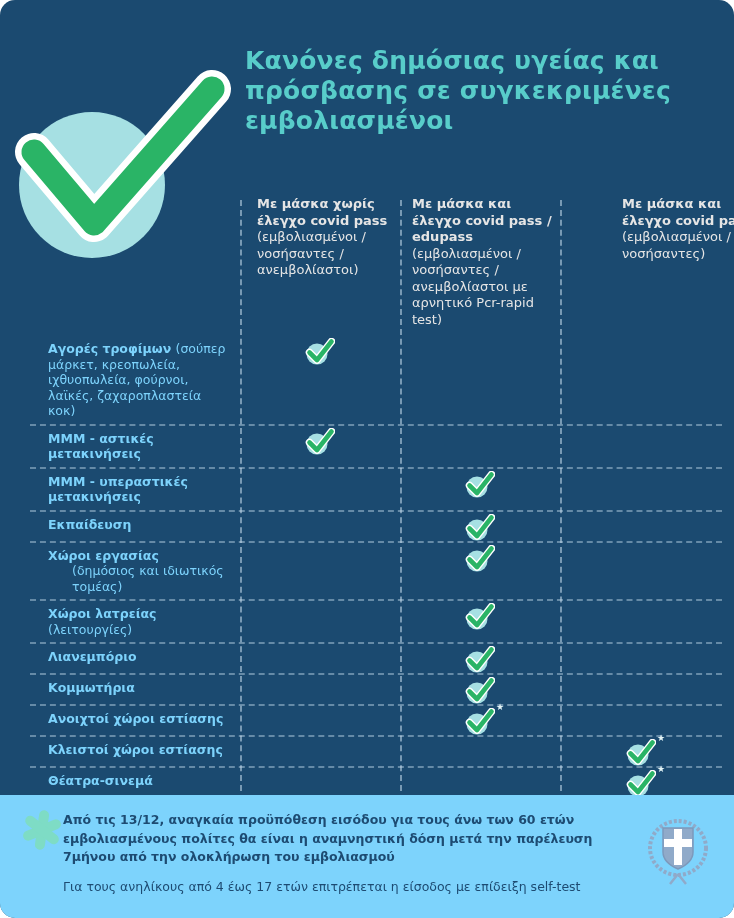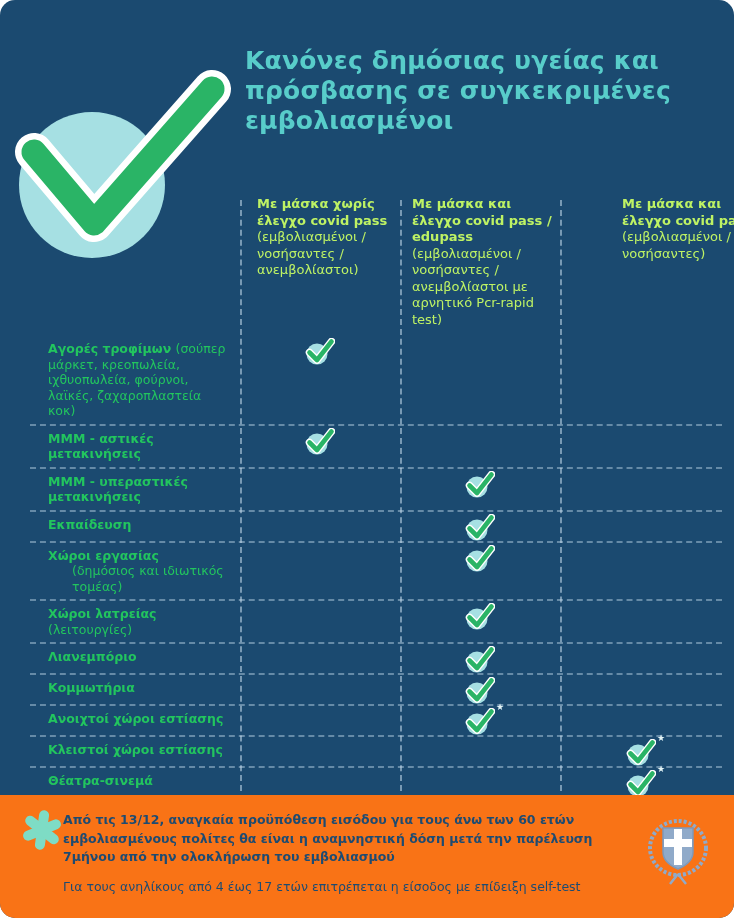--- a/index.html
+++ b/index.html
@@ -21,21 +21,21 @@
   .title {
     position: absolute; left: 245px; top: 46px; width: 475px;
     color: #58cdca; font-weight: bold; font-size: 25px; line-height: 30px;
     letter-spacing: 0.2px;
   }
   .title span { display: block; }
 
   
   .col-header {
     position: absolute; top: 196px;
-    color: #bef264; font-size: 13px; line-height: 16.5px;
+    color: #e5e5e5; font-size: 13px; line-height: 16.5px;
   }
   .col-header .hb { font-weight: bold; }
   .col-header .hn { font-weight: normal; }
   .col-header.c1 { left: 257px; width: 132px; }
   .col-header.c2 { left: 412px; width: 142px; }
   .col-header.c3 { left: 574px; width: 150px; margin-left: 48px; }
 
   
   .vline {
     position: absolute; top: 200px; height: 591px; width: 0;
@@ -48,39 +48,39 @@
   
   .rules-table { position: absolute; left: 30px; top: 336px; width: 692px; }
   .rules-row {
     display: flex; align-items: flex-start;
     min-height: 28px;
     border-bottom: 2px dashed rgba(196,220,236,0.45);
   }
   .rules-row:last-child { border-bottom: none; }
   .row-label {
     width: 210px; padding: 5px 10px 5px 18px;
-    color: #22c55e; font-size: 12.5px; line-height: 15.5px; font-weight: bold;
+    color: #7dd3fc; font-size: 12.5px; line-height: 15.5px; font-weight: bold;
   }
   .row-label .note { font-weight: normal; }
   .row-label .note.block { display: block; margin-left: 24px; }
   .rule-cell { display: flex; justify-content: center; padding-top: 2px; }
   .rule-cell.cc1 { width: 160px; }
   .rule-cell.cc2 { width: 160px; }
   .rule-cell.cc3 { flex: 1; }
 
   .chk { position: relative; display: inline-block; width: 30px; height: 27px; }
   .chk .star {
     position: absolute; top: -5px; right: -9px;
     font-size: 9px; color: #e3f4f6; line-height: 1;
   }
 
   
   .footer {
     position: absolute; left: 0; top: 795px; width: 734px; height: 123px;
-    background: #f97316;
+    background: #7dd3fc;
   }
   .footer-asterisk { position: absolute; left: 22px; top: 13px; width: 40px; height: 44px; }
   .footer-texts { position: absolute; left: 63px; top: 16px; width: 572px; color: #1d4b72; }
   .footnote-bold { font-weight: bold; font-size: 12.5px; line-height: 18.5px; margin-bottom: 11px; }
   .footnote-regular { font-weight: normal; font-size: 12.5px; line-height: 17px; }
   .emblem { position: absolute; left: 646px; top: 18px; width: 64px; height: 76px; }
 </style>
 </head>
 <body>
 

